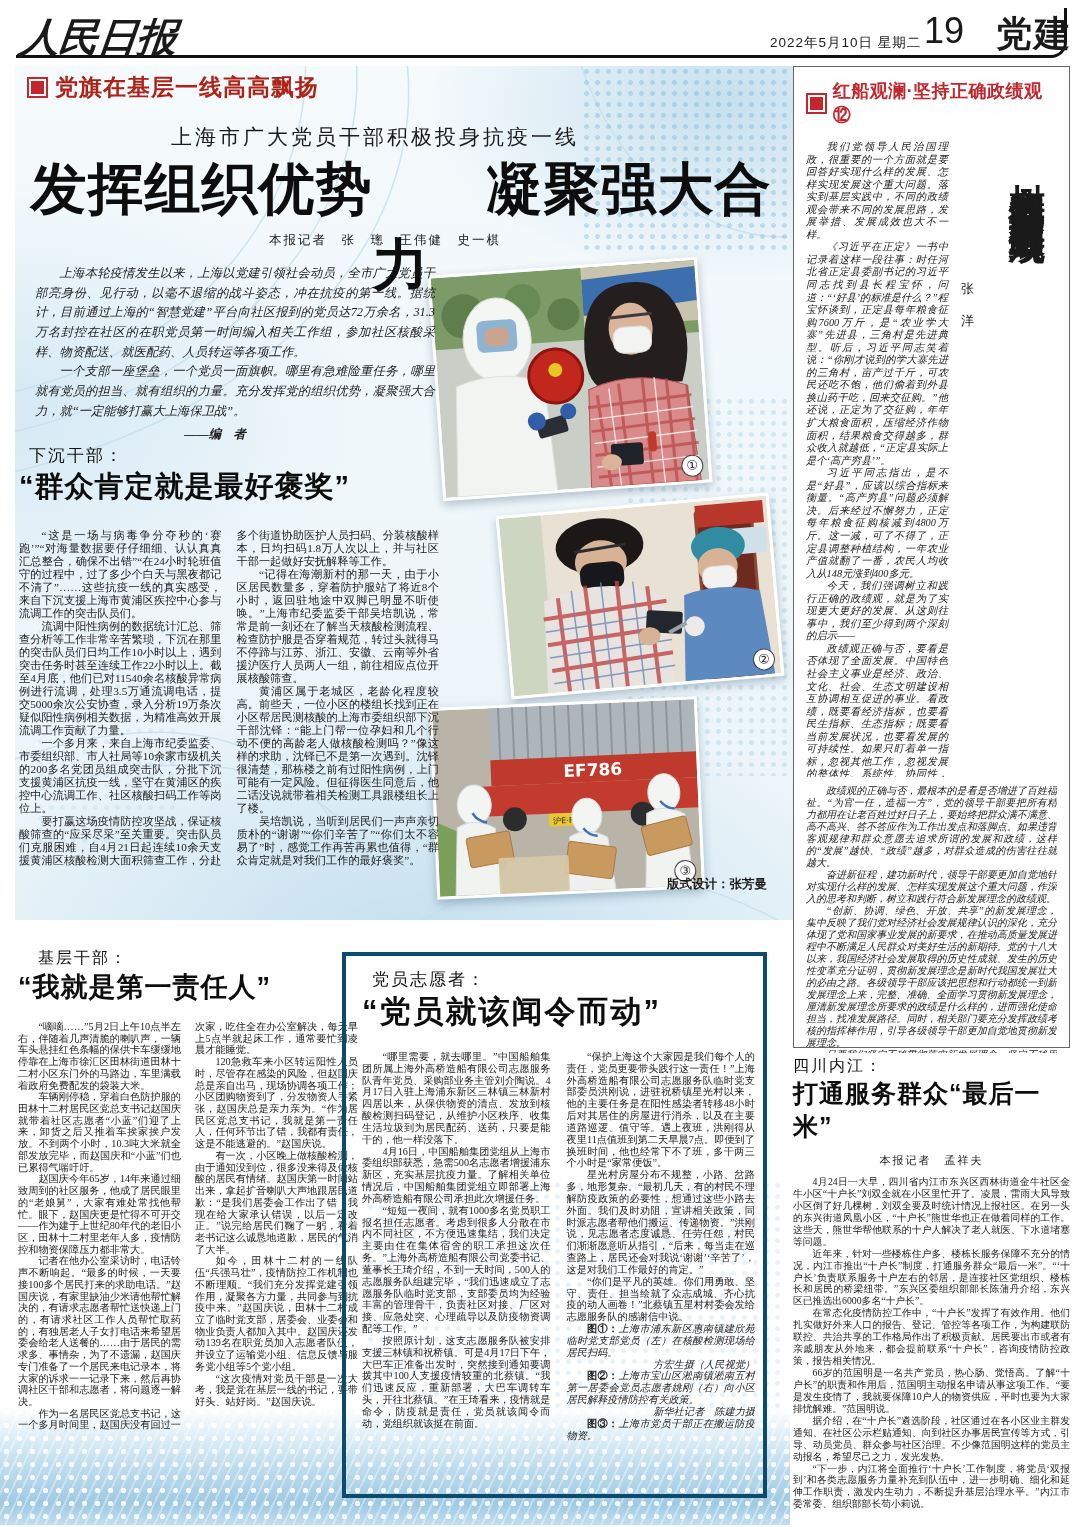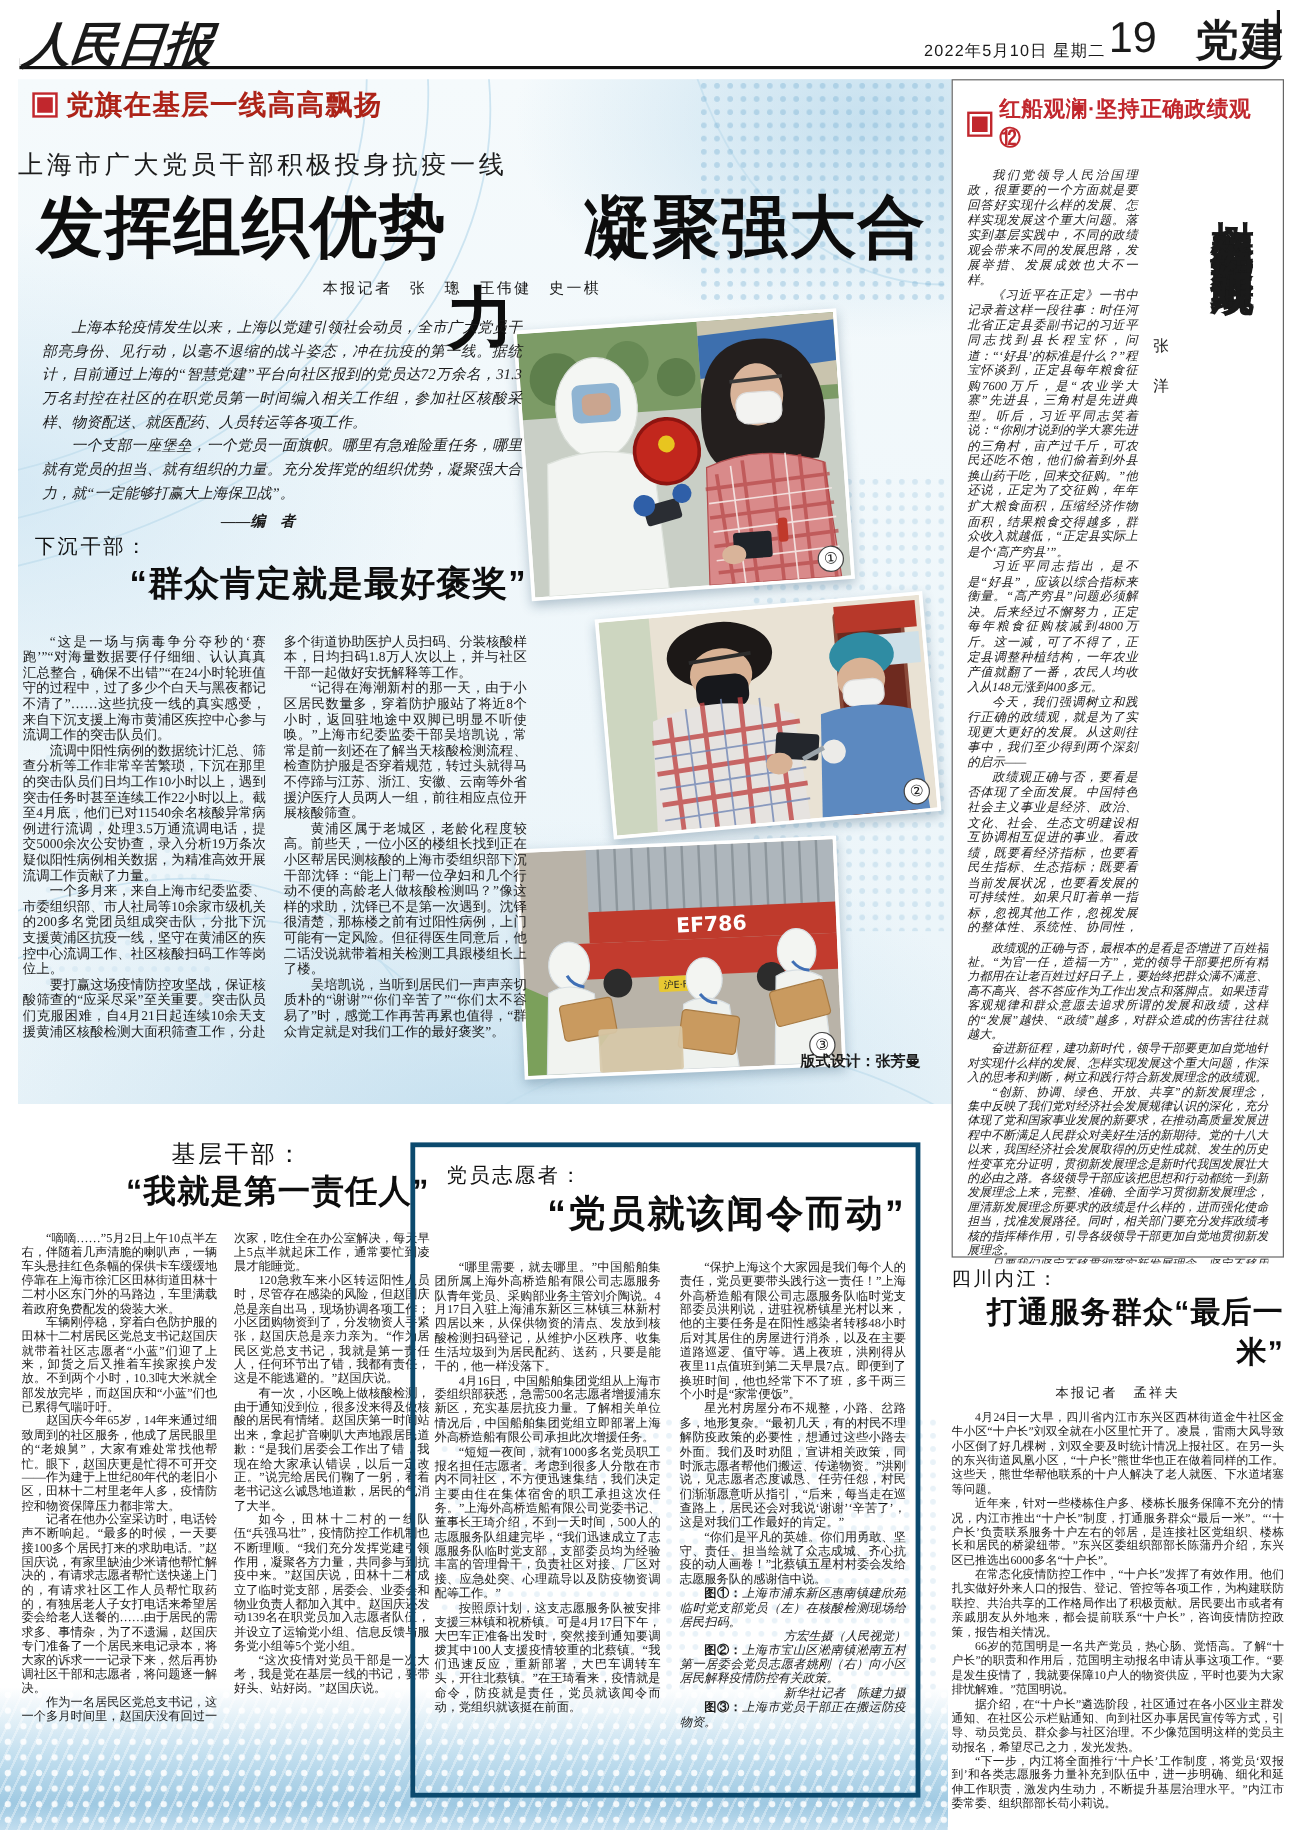--- a/index.html
+++ b/index.html
@@ -28,21 +28,21 @@
      background:
        radial-gradient(420px 260px at 88% 4%,rgba(160,203,228,.55),rgba(160,203,228,0) 70%),
        radial-gradient(520px 320px at -2% 40%,rgba(185,218,238,.5),rgba(185,218,238,0) 70%),
        radial-gradient(640px 380px at 50% 104%,rgba(163,205,230,.55),rgba(163,205,230,0) 72%),
        linear-gradient(180deg,#f5fafc,#eaf4f9);}
   .wave-svg{position:absolute;left:0;top:0;pointer-events:none;}
   .banner{position:absolute;left:12px;top:6px;display:flex;align-items:center;gap:7px;z-index:3;}
   .miniflag{display:inline-block;width:21px;height:21px;background:#c1272d;
             box-shadow:inset 0 0 0 2px #c1272d,inset 0 0 0 4px #fff;}
   .banner-label{font-family:"Liberation Sans",sans-serif;font-weight:700;font-size:23px;color:#ad2318;letter-spacing:1px;}
-  .feat-kicker{position:absolute;left:0;top:57px;width:720px;z-index:3;
+  .feat-kicker{position:absolute;left:0;top:57px;width:720px;text-align:center;z-index:3;
                font-family:Liberation Mono, monospace;font-size:21px;letter-spacing:3px;color:#1c1c1c;}
   .feat-headline{position:absolute;left:0;top:86px;width:772px;text-align:center;z-index:3;
                  font-family:"Liberation Sans",sans-serif;font-weight:900;font-size:56px;letter-spacing:1px;color:#0d0d0d;}
   .feat-byline{position:absolute;left:0;top:166px;width:740px;text-align:center;z-index:3;
                font-size:12.5px;letter-spacing:2px;}
   .editor-note{position:absolute;left:20px;top:198px;width:400px;z-index:3;
                font-style:italic;font-size:12.3px;line-height:1.6;text-align:justify;}
   .editor-note p{margin:0;text-indent:2em;}
   .editor-sign{text-align:center;padding-right:40px;font-weight:700;margin-top:4px;}
   .design-credit{position:absolute;left:652px;top:810px;z-index:3;font-family:"Liberation Sans",sans-serif;
@@ -50,29 +50,29 @@
   
   .photo{position:absolute;background:#fff;padding:3px;box-shadow:0 4px 10px rgba(30,70,100,.3);z-index:2;}
   .photo svg{display:block;}
   .photo-badge{position:absolute;right:8px;bottom:7px;width:20px;height:20px;border-radius:50%;
                background:#fff;border:1px solid #444;text-align:center;line-height:19px;font-size:13px;}
   .photo1{left:420px;top:200px;transform:rotate(-4deg);}
   .photo2{left:488px;top:438px;transform:rotate(-5deg);}
   .photo3{left:418px;top:636px;transform:rotate(-2.5deg);}
   
   .kicker{font-family:"Liberation Sans",sans-serif;font-size:17px;letter-spacing:2px;color:#111;}
-  .art-headline{font-family:"Liberation Sans",sans-serif;font-weight:800;text-align:right;color:#0d0d0d;}
+  .art-headline{font-family:"Liberation Sans",sans-serif;font-weight:800;text-align:left;color:#0d0d0d;}
   .cols{column-gap:15px;text-align:justify;overflow:hidden;}
   .cols p{margin:0;text-indent:2em;}
   .article-sunken{position:absolute;left:4px;top:378px;width:420px;z-index:3;}
   .article-sunken .art-headline{font-size:29px;letter-spacing:1px;margin-top:12px;}
   .article-sunken .cols{margin-top:22px;column-count:2;height:388px;font-size:11.2px;line-height:1.16;}
   .article-sunken .kicker{margin-left:10px;}
   .grassroots{position:absolute;left:18px;top:948px;width:340px;z-index:2;}
-  .grassroots .kicker{margin-left:20px;font-size:20px;text-align:center;}
+  .grassroots .kicker{margin-left:20px;font-size:16px;}
   .grassroots .art-headline{font-size:27px;margin-top:10px;letter-spacing:1px;}
   .grassroots .cols{margin-top:16px;column-count:2;column-gap:14px;height:418px;font-size:10.2px;line-height:1.15;}
   .volunteers{position:absolute;left:342px;top:952px;width:393px;height:510px;z-index:2;
               border:4px solid #0c4a6e;padding:8px 8px 20px 16px;}
   .volunteers .kicker{margin-left:10px;margin-top:4px;}
   .volunteers .art-headline{font-size:31px;letter-spacing:2px;margin-top:12px;}
   .volunteers .cols{margin-top:18px;column-count:2;column-gap:16px;height:400px;font-size:10.2px;line-height:1.16;}
   .caption{font-style:italic;}
   .caption .cap-prefix{font-weight:700;font-style:normal;}
   .caption .cap-credit{display:block;text-align:right;}

